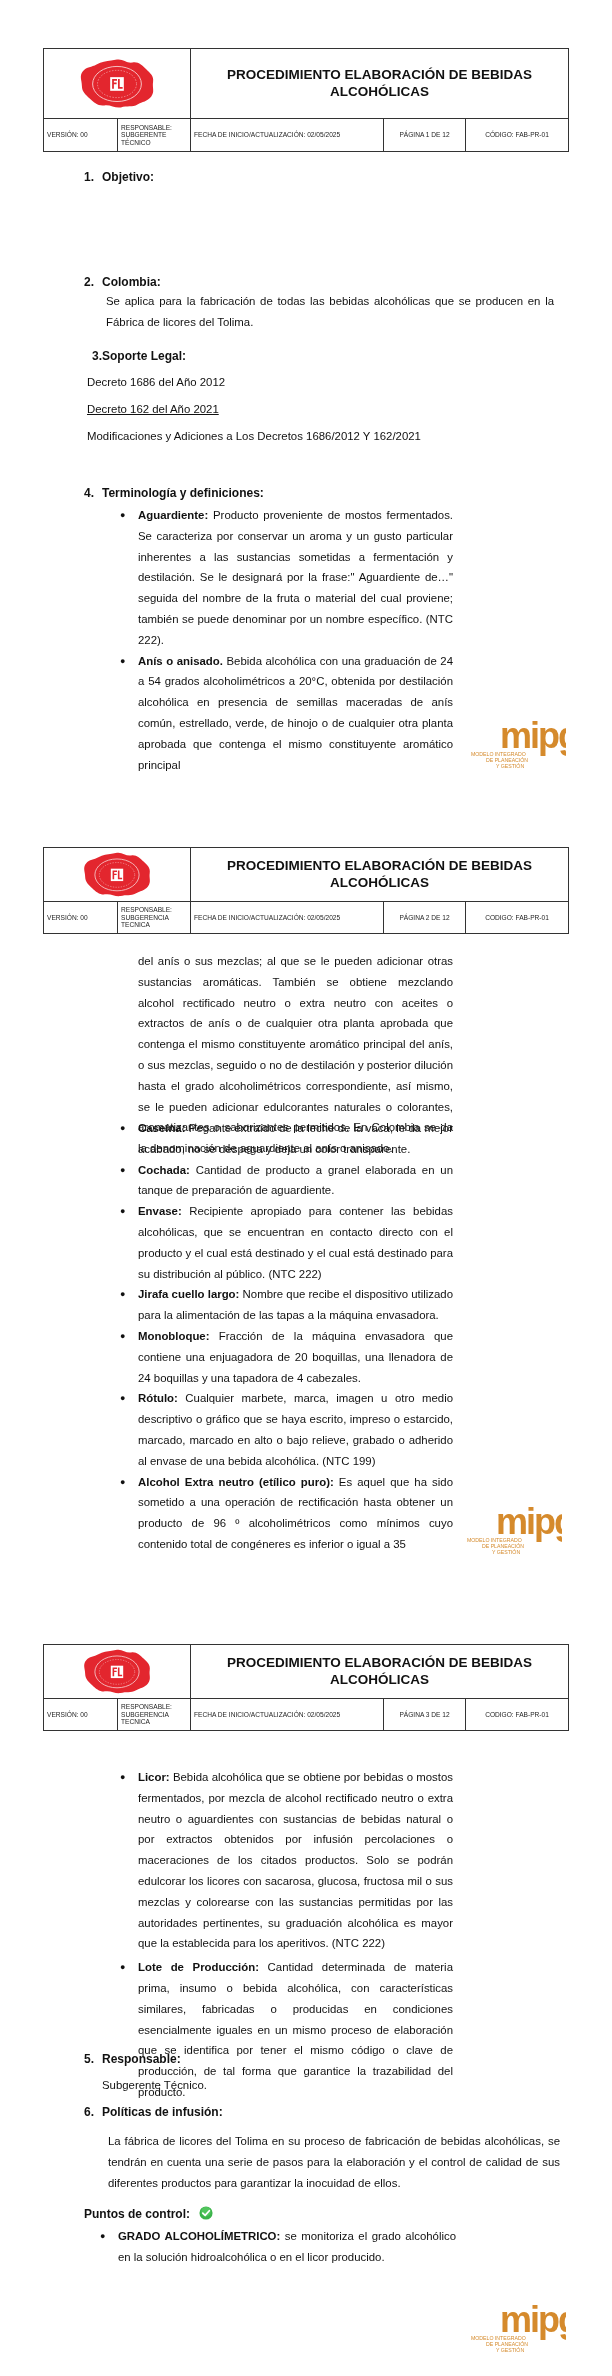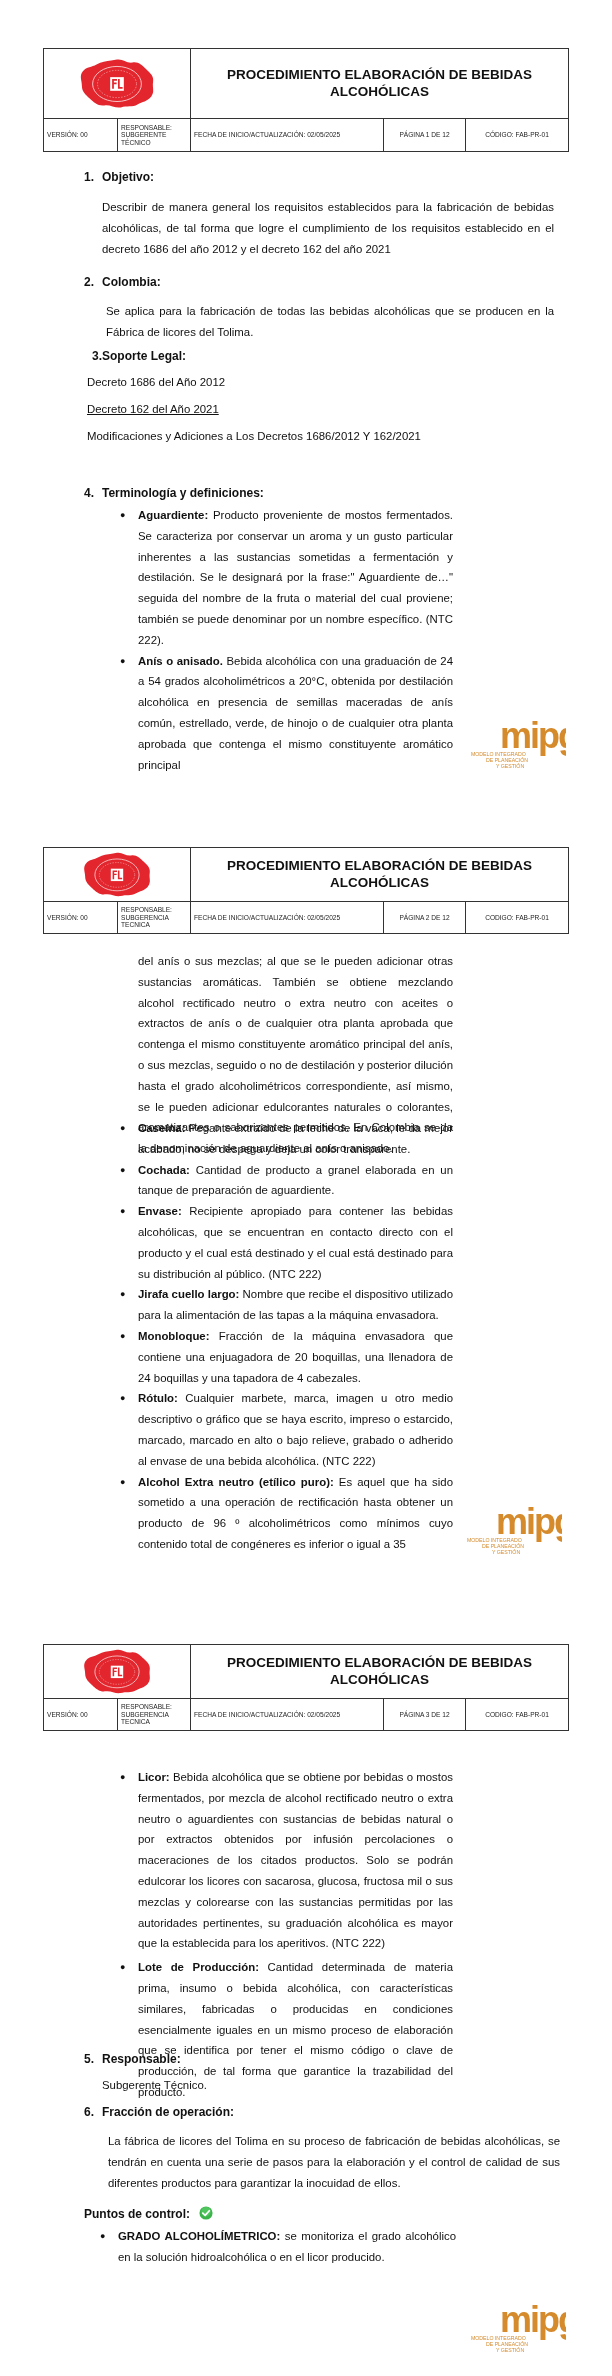--- a/index.html
+++ b/index.html
@@ -73,26 +73,25 @@
       <td>FECHA DE INICIO/ACTUALIZACIÓN: 02/05/2025</td>
       <td class="center">PÁGINA 1 DE 12</td>
       <td class="center">CÓDIGO: FAB-PR-01</td>
     </tr>
   </tbody>
     </table>
 
   <div class="h" style="left:84px; top:170px;">
     <span class="num">1.</span><span>Objetivo:</span>
   </div>
-  <div class="body-text" style="left:102px; top:197px; width:452px;">Describir de manera general los requisitos establecidos para la fabricación de bebidas alcohólicas, de tal forma que logre el cumplimiento de los requisitos establecido en el decreto 1686 del año 2012 y el decreto 162 del año 2021</div>
 
   <div class="h" style="left:84px; top:275px;">
     <span class="num">2.</span><span>Colombia:</span>
   </div>
-  <div class="body-text" style="left:106px; top:301px; width:448px;">Se aplica para la fabricación de todas las bebidas alcohólicas que se producen en la Fábrica de licores del Tolima.</div>
+  <div class="body-text" style="left:106px; top:291px; width:448px;">Se aplica para la fabricación de todas las bebidas alcohólicas que se producen en la Fábrica de licores del Tolima.</div>
 
   <div class="h" style="left:84px; top:349px;text-align:right;">
     <span class="num">3.</span><span>Soporte Legal:</span>
   </div>
   <div class="plain-line" style="top:376px;">Decreto 1686 del Año 2012</div>
   <div class="plain-line" style="top:403px;text-decoration:underline;">Decreto 162 del Año 2021</div>
   <div class="plain-line" style="top:430px;">Modificaciones y Adiciones a Los Decretos 1686/2012 Y 162/2021</div>
 
   <div class="h" style="left:84px; top:486px;">
     <span class="num">4.</span><span>Terminología y definiciones:</span>
@@ -141,21 +140,21 @@
     </table>
 
   <div class="body-text" style="left:138px; top:159px; width:315px;">del anís o sus mezclas; al que se le pueden adicionar otras sustancias aromáticas. También se obtiene mezclando alcohol rectificado neutro o extra neutro con aceites o extractos de anís o de cualquier otra planta aprobada que contenga el mismo constituyente aromático principal del anís, o sus mezclas, seguido o no de destilación y posterior dilución hasta el grado alcoholimétricos correspondiente, así mismo, se le pueden adicionar edulcorantes naturales o colorantes, aromatizantes o saborizantes permitidos. En Colombia se da la denominación de aguardiente al anís o anisado.</div>
 
   <ul class="defs" style="top:326px; left:138px; width:315px;">
     <li><span class="bullet">●</span><b>Caseína:</b><span> Pegante extraído de la leche de la vaca, le da mejor acabado, no se despega y deja un color transparente.</span></li>
     <li><span class="bullet">●</span><b>Cochada:</b><span> Cantidad de producto a granel elaborada en un tanque de preparación de aguardiente.</span></li>
     <li><span class="bullet">●</span><b>Envase:</b><span> Recipiente apropiado para contener las bebidas alcohólicas, que se encuentran en contacto directo con el producto y el cual está destinado y el cual está destinado para su distribución al público. (NTC 222)</span></li>
     <li><span class="bullet">●</span><b>Jirafa cuello largo:</b><span> Nombre que recibe el dispositivo utilizado para la alimentación de las tapas a la máquina envasadora.</span></li>
     <li><span class="bullet">●</span><b>Monobloque:</b><span> Fracción de la máquina envasadora que contiene una enjuagadora de 20 boquillas, una llenadora de 24 boquillas y una tapadora de 4 cabezales.</span></li>
-    <li><span class="bullet">●</span><b>Rótulo:</b><span> Cualquier marbete, marca, imagen u otro medio descriptivo o gráfico que se haya escrito, impreso o estarcido, marcado, marcado en alto o bajo relieve, grabado o adherido al envase de una bebida alcohólica. (NTC 222)</span></li>
+    <li><span class="bullet">●</span><b>Rótulo:</b><span> Cualquier marbete, marca, imagen u otro medio descriptivo o gráfico que se haya escrito, impreso o estarcido, marcado, marcado en alto o bajo relieve, grabado o adherido al envase de una bebida alcohólica. (NTC 199)</span></li>
     <li><span class="bullet">●</span><b>Alcohol Extra neutro (etílico puro):</b><span> Es aquel que ha sido sometido a una operación de rectificación hasta obtener un producto de 96 º alcoholimétricos como mínimos cuyo contenido total de congéneres es inferior o igual a 35</span></li>
   </ul>
 
   <svg class="mipg" style="left:462px; top:712px;">
       <use href="#mipg-sym"></use>
     </svg>
 </div>
 
 <div class="page" style="top:1584px; height:792px;">
   <table class="hdr" style="top:60px; height:86px;">
@@ -194,21 +193,21 @@
     <li><span class="bullet">●</span><b>Licor:</b><span> Bebida alcohólica que se obtiene por bebidas o mostos fermentados, por mezcla de alcohol rectificado neutro o extra neutro o aguardientes con sustancias de bebidas natural o por extractos obtenidos por infusión percolaciones o maceraciones de los citados productos. Solo se podrán edulcorar los licores con sacarosa, glucosa, fructosa mil o sus mezclas y colorearse con las sustancias permitidas por las autoridades pertinentes, su graduación alcohólica es mayor que la establecida para los aperitivos. (NTC 222)</span></li>
     <li style="margin-top:3px;"><span class="bullet">●</span><b>Lote de Producción:</b><span> Cantidad determinada de materia prima, insumo o bebida alcohólica, con características similares, fabricadas o producidas en condiciones esencialmente iguales en un mismo proceso de elaboración que se identifica por tener el mismo código o clave de producción, de tal forma que garantice la trazabilidad del producto.</span></li>
   </ul>
 
   <div class="h" style="left:84px; top:468px;">
     <span class="num">5.</span><span>Responsable:</span>
   </div>
   <div class="body-text" style="left:102px; top:491px; width:452px;">Subgerente Técnico.</div>
 
   <div class="h" style="left:84px; top:521px;">
-    <span class="num">6.</span><span>Fracción de operación:</span>
+    <span class="num">6.</span><span>Políticas de infusión:</span>
   </div>
   <div class="body-text" style="left:108px; top:547px; width:452px;">La fábrica de licores del Tolima en su proceso de fabricación de bebidas alcohólicas, se tendrán en cuenta una serie de pasos para la elaboración y el control de calidad de sus diferentes productos para garantizar la inocuidad de ellos.</div>
 
   <div class="h" style="left:84px; top:588px;margin-top:34px;">
     <span>Puntos de control:</span>
     <svg class="check" viewBox="0 0 16 16">
       <circle cx="8" cy="8" r="7.5" fill="#3cb44a"></circle>
       <circle cx="8" cy="6.5" r="5.5" fill="#5fd16a" opacity="0.6"></circle>
       <path d="M4.3 8.2 L7 10.8 L11.8 5.4" stroke="#ffffff" stroke-width="2" fill="none" stroke-linecap="round" stroke-linejoin="round"></path>
     </svg>

